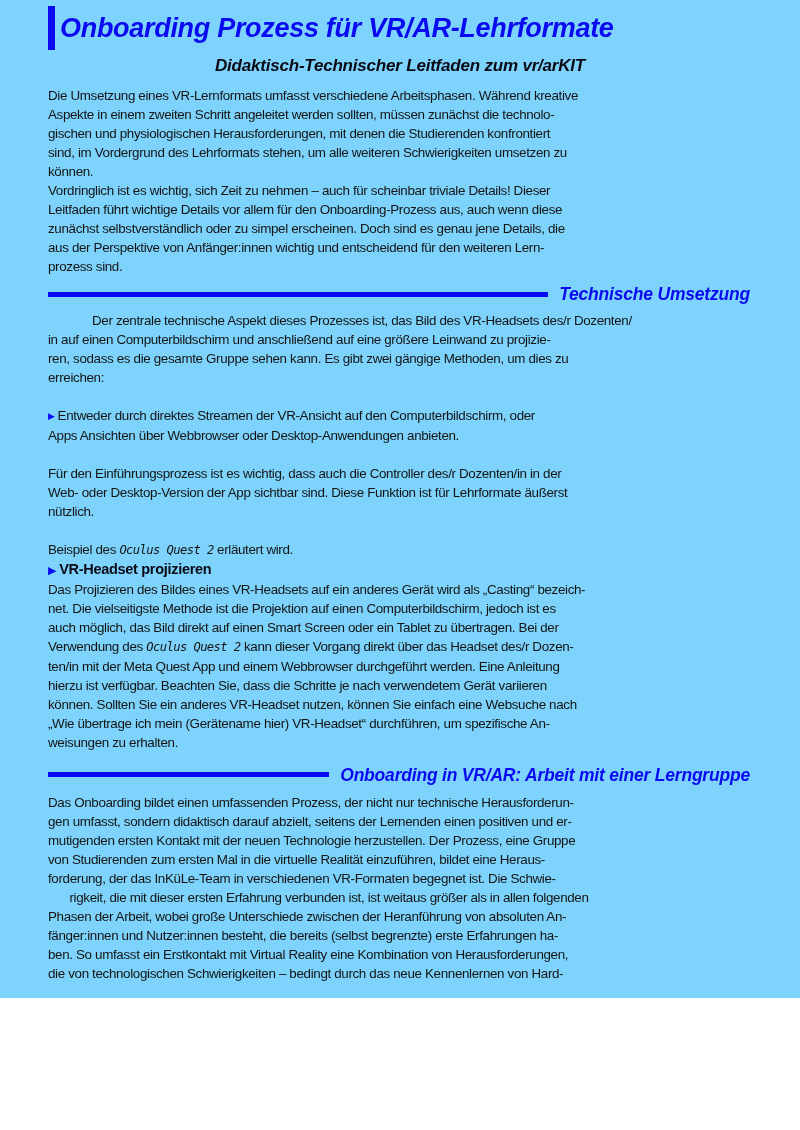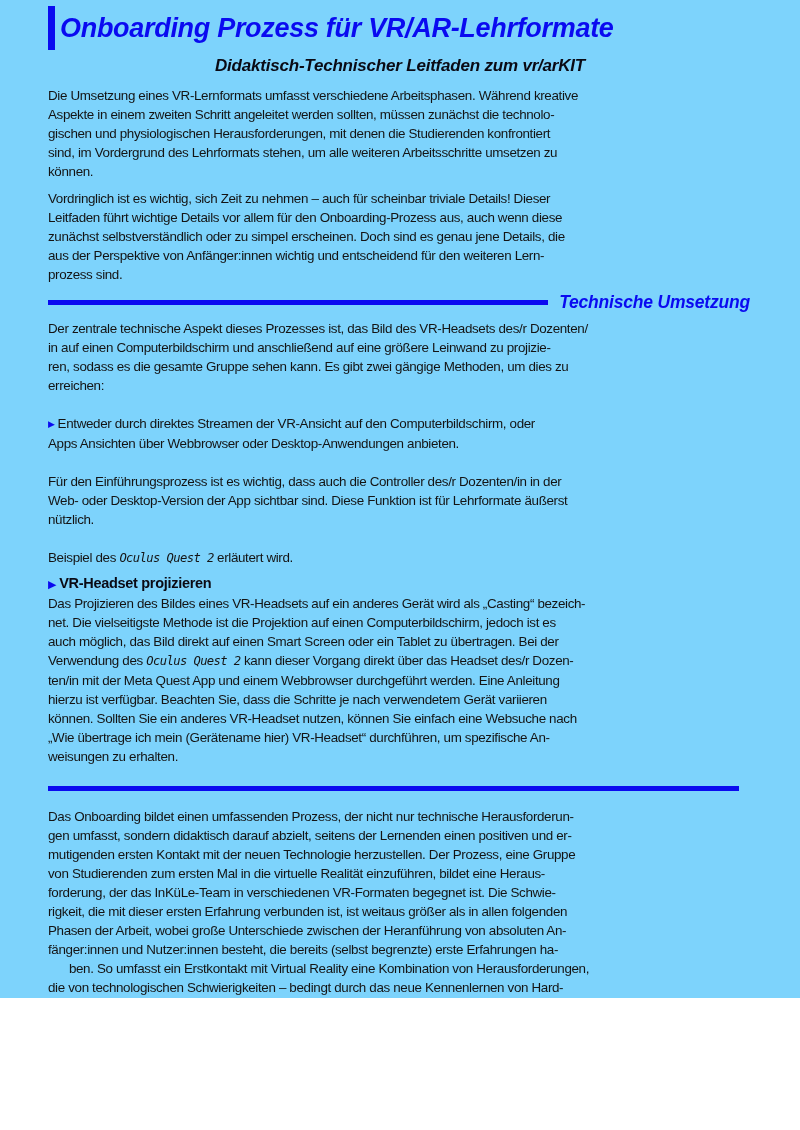--- a/index.html
+++ b/index.html
@@ -26,22 +26,22 @@
   }
   .doc-subtitle{
     margin:5px 0 0 0;font-size:17px;line-height:21px;font-weight:bold;font-style:italic;
     color:#0a0a14;letter-spacing:-0.2px;white-space:nowrap;text-align:center;
   }
   
   .content{position:absolute;left:48px;top:86px;width:562px;}
   .para{font-size:13.4px;line-height:19px;letter-spacing:-0.35px;color:var(--body);}
   .jline{white-space:nowrap;}
   .m-top-7{margin-top:7px;}  .m-top-6{margin-top:6px;}
-  .m-top-19{margin-top:19px;}.m-top-18{margin-top:6px;}
-  .m-top-12{margin-top:12px;}.m-top-0{margin-top:8px;}
+  .m-top-19{margin-top:19px;}.m-top-18{margin-top:0;}
+  .m-top-12{margin-top:12px;}.m-top-0{margin-top:0;}
   .tri{color:var(--accent);font-size:9px;margin-right:3px;vertical-align:1px;
        font-family:"DejaVu Sans",sans-serif;}
   .arrow{color:var(--accent);font-weight:bold;}
   .mono{font-family:"DejaVu Sans Mono","Liberation Mono",monospace;font-style:italic;
         font-size:12.2px;letter-spacing:-0.6px;}
   
   .sec-head{display:flex;align-items:center;height:22px;width:702px;}
   .sec-rule{flex:1;height:5px;background:var(--accent);margin-right:11px;}
   .sec-title{
     flex:none;font-size:17.5px;font-weight:bold;font-style:italic;color:var(--accent);
@@ -80,38 +80,38 @@
       <h1 class="doc-title">Onboarding Prozess für VR/AR-Lehrformate</h1>
     </div>
     <h2 class="doc-subtitle">Didaktisch-Technischer Leitfaden zum vr/arKIT</h2>
   </header>
 
   <main class="content">
     <div class="para">
         <div class="jline" style="word-spacing: 0px;">Die Umsetzung eines VR-Lernformats umfasst verschiedene Arbeitsphasen. Während kreative</div>
         <div class="jline" style="word-spacing: 0px;">Aspekte in einem zweiten Schritt angeleitet werden sollten, müssen zunächst die technolo-</div>
         <div class="jline" style="word-spacing: 0px;">gischen und physiologischen Herausforderungen, mit denen die Studierenden konfrontiert</div>
-        <div class="jline" style="word-spacing: 0px;">sind, im Vordergrund des Lehrformats stehen, um alle weiteren Arbeitsschritte umsetzen zu</div>
+        <div class="jline" style="word-spacing: 0px;">sind, im Vordergrund des Lehrformats stehen, um alle weiteren Schwierigkeiten umsetzen zu</div>
         <div class="jline last">können.</div>
       </div>
     <div class="para m-top-0">
         <div class="jline" style="word-spacing: 0px;">Vordringlich ist es wichtig, sich Zeit zu nehmen – auch für scheinbar triviale Details! Dieser</div>
         <div class="jline" style="word-spacing: 0px;">Leitfaden führt wichtige Details vor allem für den Onboarding-Prozess aus, auch wenn diese</div>
         <div class="jline" style="word-spacing: 0px;">zunächst selbstverständlich oder zu simpel erscheinen. Doch sind es genau jene Details, die</div>
         <div class="jline" style="word-spacing: 0px;">aus der Perspektive von Anfänger:innen wichtig und entscheidend für den weiteren Lern-</div>
         <div class="jline last">prozess sind.</div>
       </div>
 
     <div class="sec-head m-top-7">
       <div class="sec-rule"></div>
       <div class="sec-title">Technische Umsetzung</div>
     </div>
 
     <div class="para m-top-6">
-        <div class="jline" style="word-spacing: 0px;">Der zentrale technische Aspekt dieses Prozesses ist, das Bild des VR-Headsets des/r Dozenten/</div>
+        <div class="jline" style="word-spacing: 0px; margin-left: 44px;">Der zentrale technische Aspekt dieses Prozesses ist, das Bild des VR-Headsets des/r Dozenten/</div>
         <div class="jline" style="word-spacing: 0px;">in auf einen Computerbildschirm und anschließend auf eine größere Leinwand zu projizie-</div>
         <div class="jline" style="word-spacing: 0px;">ren, sodass es die gesamte Gruppe sehen kann. Es gibt zwei gängige Methoden, um dies zu</div>
         <div class="jline last">erreichen:</div>
       </div>
     <div class="para m-top-19">
         <div class="jline last"><span class="tri">▶</span>Entweder durch direktes Streamen der VR-Ansicht auf den Computerbildschirm, oder</div>
       </div>
     <div class="para">
         <div class="jline last">Apps Ansichten über Webbrowser oder Desktop-Anwendungen anbieten.</div>
       </div>
@@ -134,32 +134,33 @@
         <div class="jline" style="word-spacing: 0px;">Verwendung des <span class="mono">Oculus Quest 2</span> kann dieser Vorgang direkt über das Headset des/r Dozen-</div>
         <div class="jline" style="word-spacing: 0px;">ten/in mit der Meta Quest App und einem Webbrowser durchgeführt werden. Eine Anleitung</div>
         <div class="jline" style="word-spacing: 0px;">hierzu ist verfügbar. Beachten Sie, dass die Schritte je nach verwendetem Gerät variieren</div>
         <div class="jline" style="word-spacing: 0px;">können. Sollten Sie ein anderes VR-Headset nutzen, können Sie einfach eine Websuche nach</div>
         <div class="jline" style="word-spacing: 0px;">„Wie übertrage ich mein (Gerätename hier) VR-Headset“ durchführen, um spezifische An-</div>
         <div class="jline last">weisungen zu erhalten.</div>
       </div>
 
     <div class="sec-head m-top-12">
       <div class="sec-rule"></div>
+      <div class="sec-title">Onboarding in VR/AR: Arbeit mit einer Lerngruppe</div>
     </div>
 
     <div class="para m-top-7">
         <div class="jline" style="word-spacing: 0px;">Das Onboarding bildet einen umfassenden Prozess, der nicht nur technische Herausforderun-</div>
         <div class="jline" style="word-spacing: 0px;">gen umfasst, sondern didaktisch darauf abzielt, seitens der Lernenden einen positiven und er-</div>
         <div class="jline" style="word-spacing: 0px;">mutigenden ersten Kontakt mit der neuen Technologie herzustellen. Der Prozess, eine Gruppe</div>
         <div class="jline" style="word-spacing: 0px;">von Studierenden zum ersten Mal in die virtuelle Realität einzuführen, bildet eine Heraus-</div>
         <div class="jline" style="word-spacing: 0px;">forderung, der das InKüLe-Team in verschiedenen VR-Formaten begegnet ist. Die Schwie-</div>
-        <div class="jline" style="word-spacing: 0px;">rigkeit, die mit dieser ersten Erfahrung verbunden ist, ist weitaus größer als in allen folgenden</div>
+        <div class="jline" style="word-spacing: 0px; text-align: center;">rigkeit, die mit dieser ersten Erfahrung verbunden ist, ist weitaus größer als in allen folgenden</div>
         <div class="jline" style="word-spacing: 0px;">Phasen der Arbeit, wobei große Unterschiede zwischen der Heranführung von absoluten An-</div>
         <div class="jline" style="word-spacing: 0px;">fänger:innen und Nutzer:innen besteht, die bereits (selbst begrenzte) erste Erfahrungen ha-</div>
-        <div class="jline" style="word-spacing: 0px; text-align: center;">ben. So umfasst ein Erstkontakt mit Virtual Reality eine Kombination von Herausforderungen,</div>
+        <div class="jline" style="word-spacing: 0px;">ben. So umfasst ein Erstkontakt mit Virtual Reality eine Kombination von Herausforderungen,</div>
         <div class="jline last">die von technologischen Schwierigkeiten – bedingt durch das neue Kennenlernen von Hard-</div>
       </div>
   </main>
 
   <footer>
     <div class="page-num">1/3</div>
 
     <div class="udk">
       <svg class="udk-logo" viewBox="0 0 23 23" xmlns="http://www.w3.org/2000/svg">
         <rect x="0" y="0" width="23" height="23" fill="#000"></rect>

